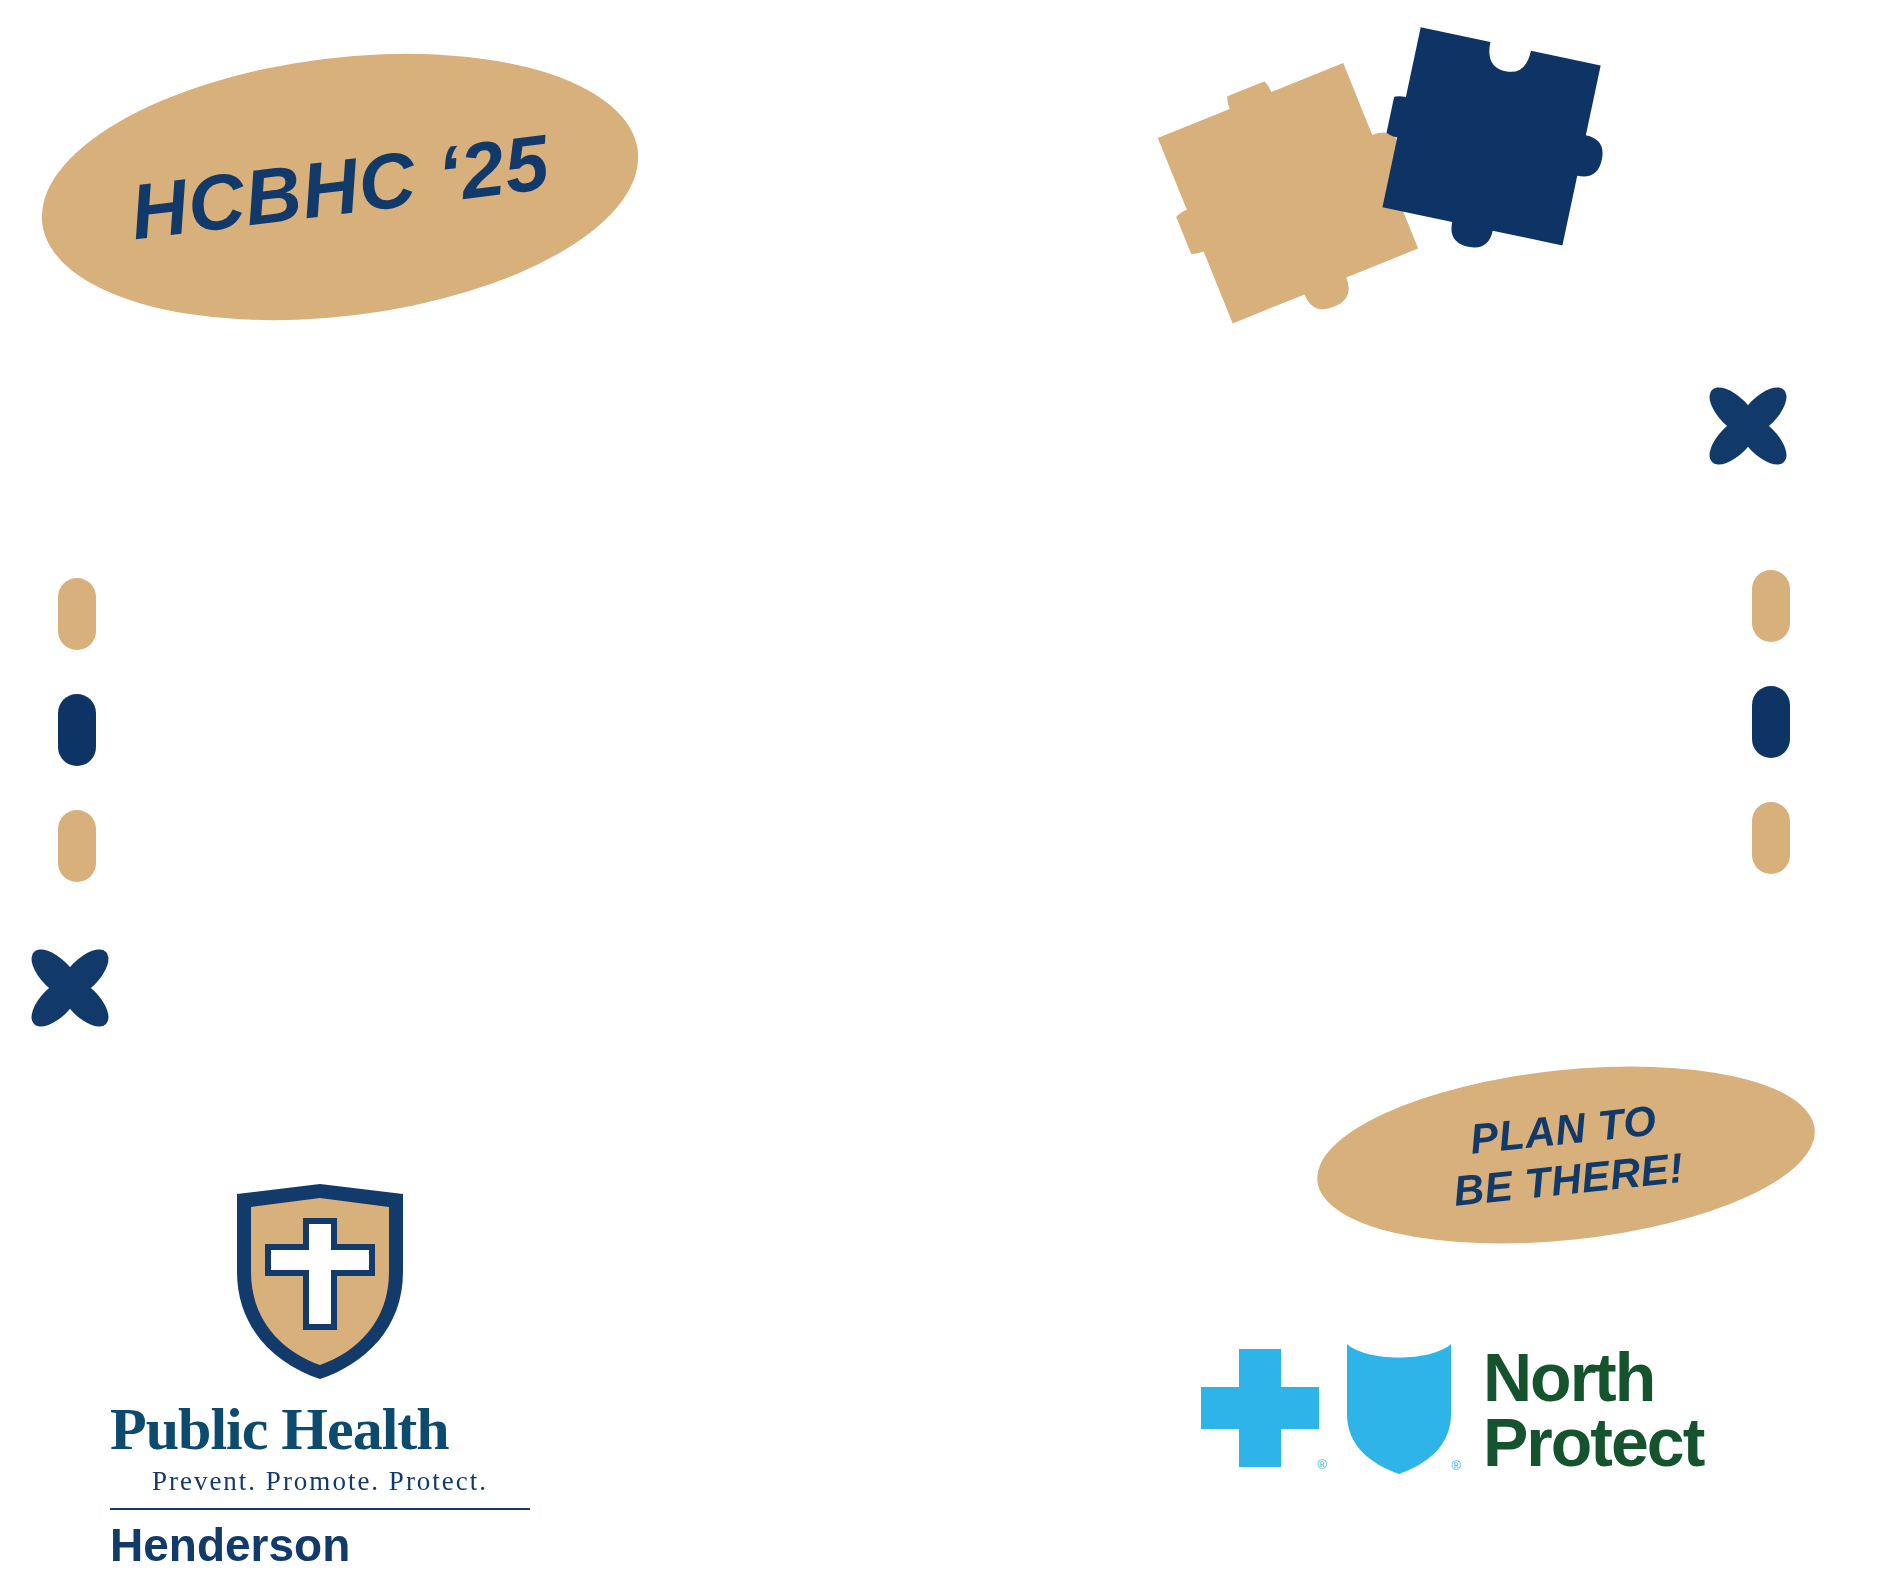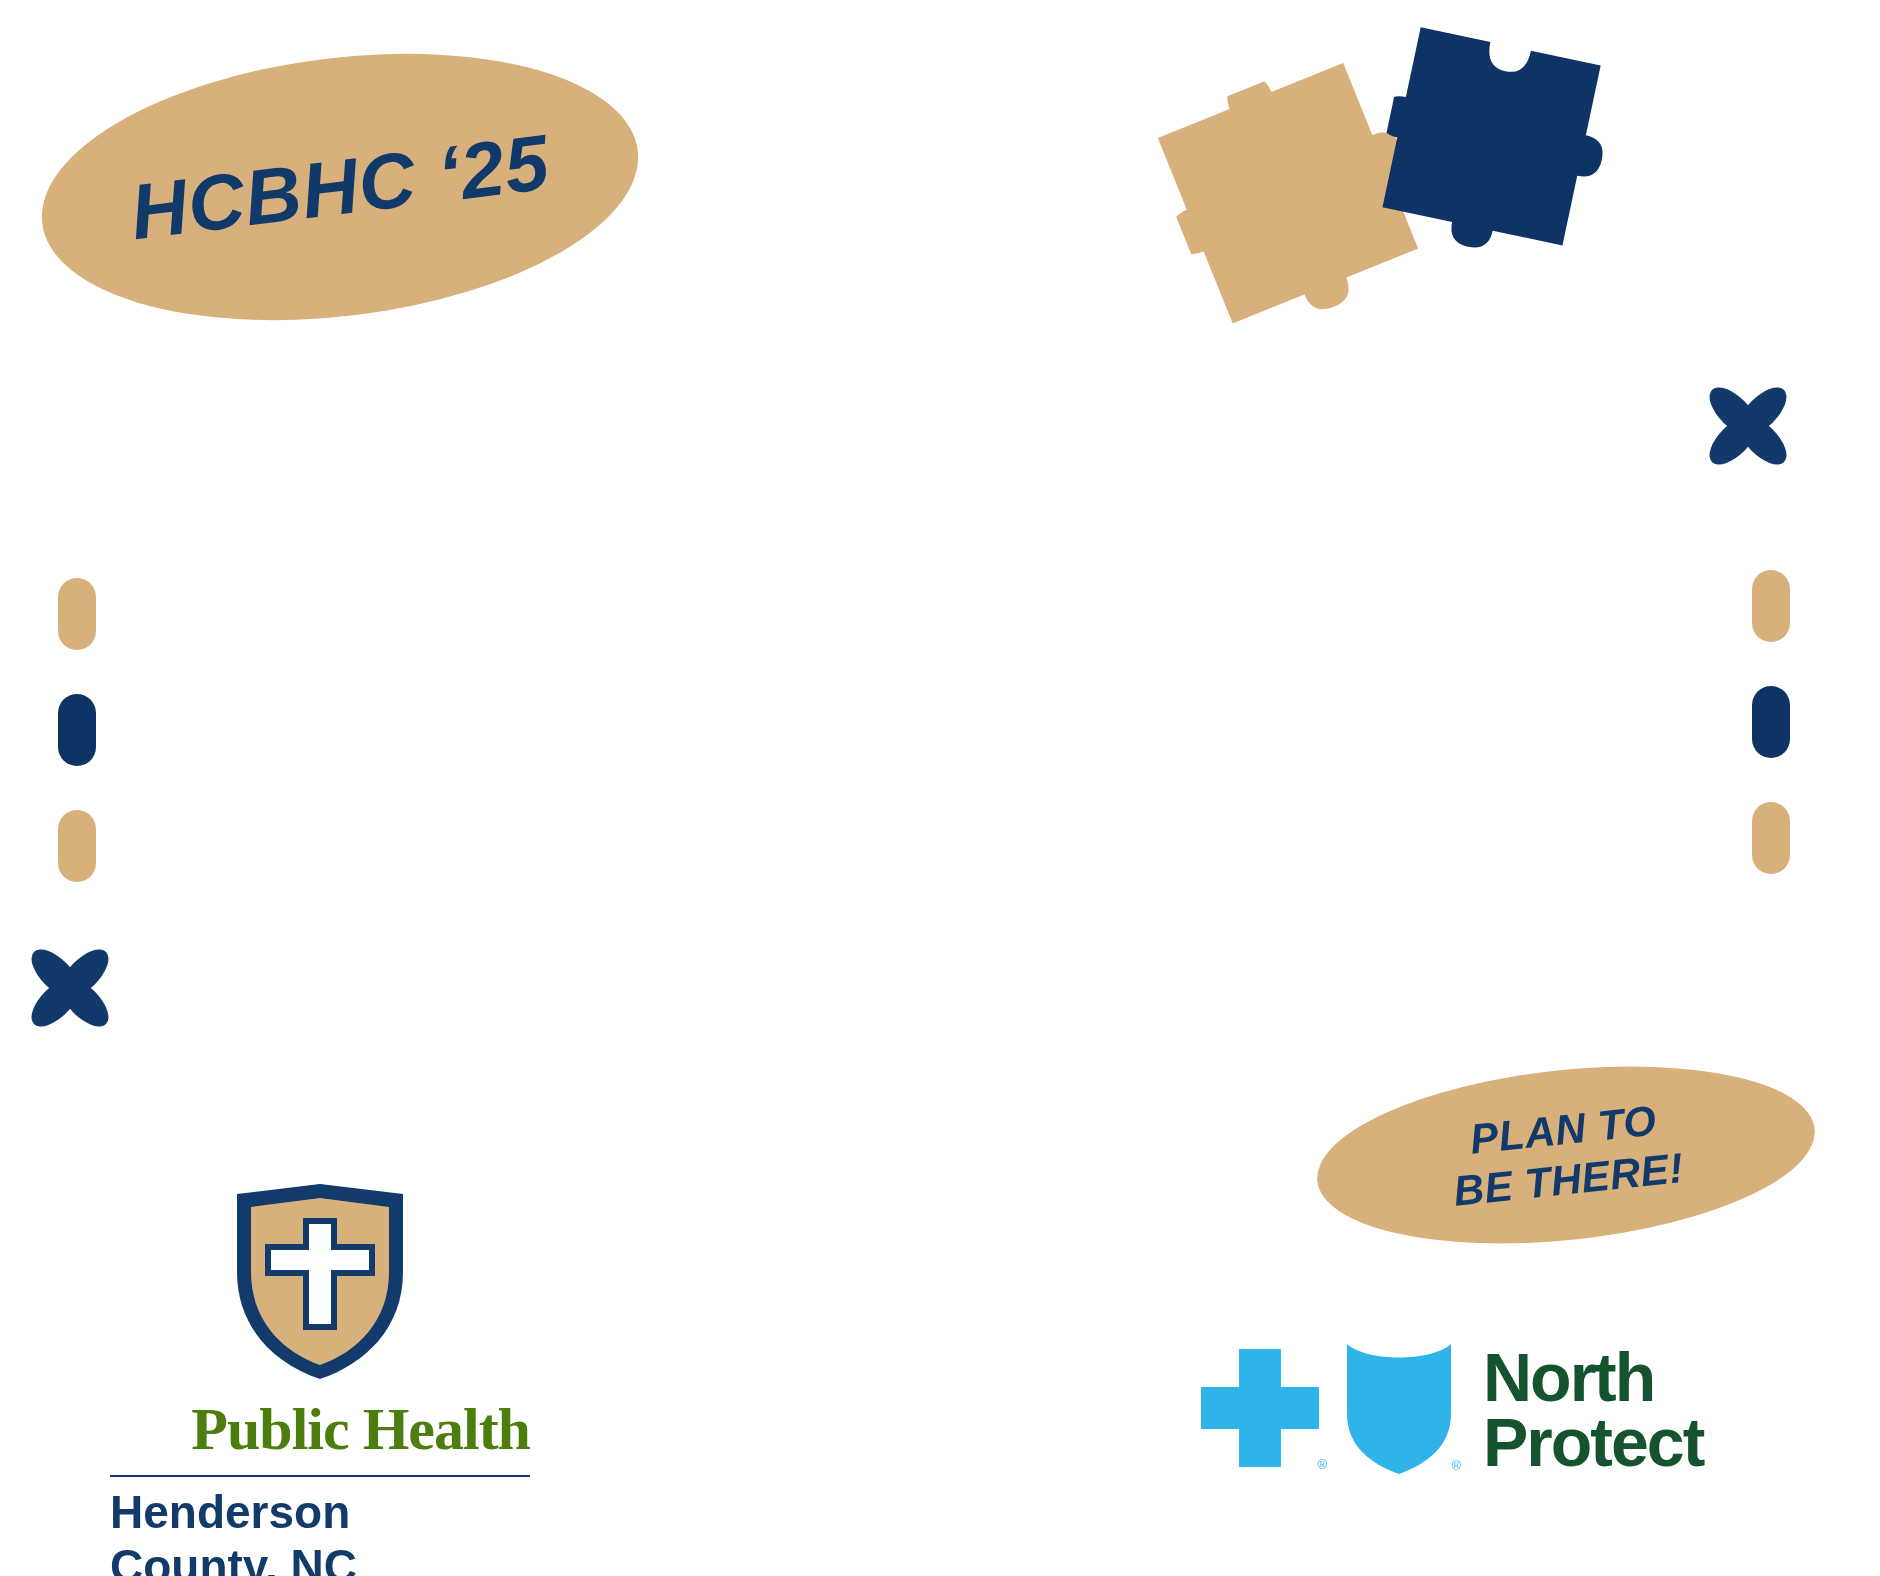--- a/index.html
+++ b/index.html
@@ -187,25 +187,25 @@
     position: absolute;
     left: 110px;
     top: 1180px;
     width: 420px;
   }
   .ph-shield-wrap {
     display: flex;
     justify-content: center;
   }
   .ph-name {
-    text-align: right;
+    text-align: left;
     font-family: "Liberation Serif", serif;
     font-weight: bold;
     font-size: 60px;
-    color: #4d7c0f;
+    color: #0c4a6e;
     letter-spacing: -1px;
     margin-top: 10px;
   }
   .ph-tag {
     text-align: center;
     font-family: "Liberation Serif", serif;
     font-size: 27px;
     color: #123a6b;
     letter-spacing: 2px;
     margin-top: 2px;
@@ -306,20 +306,21 @@
   <div class="ph-logo">
     <div class="ph-shield-wrap">
       <svg width="190" height="205" viewBox="0 0 190 205" aria-hidden="true">
         <path d="M12,14 L95,4 L178,14 L178,92 C178,148 140,184 95,199 C50,184 12,148 12,92 Z" fill="#123a6b"></path>
         <path d="M26,27 L95,18 L164,27 L164,92 C164,141 132,172 95,185 C58,172 26,141 26,92 Z" fill="#d8b07b"></path>
         <path d="M78,38 L112,38 L112,64 L150,64 L150,96 L112,96 L112,150 L78,150 L78,96 L40,96 L40,64 L78,64 Z" fill="#123a6b"></path>
         <path d="M84,44 L106,44 L106,70 L144,70 L144,90 L106,90 L106,144 L84,144 L84,90 L46,90 L46,70 L84,70 Z" fill="#ffffff"></path>
       </svg>
     </div>
     <div class="ph-name">Public Health</div>
+    <div class="ph-tag">Prevent. Promote. Protect.</div>
     <div class="ph-rule"></div>
     <div class="ph-county">Henderson County, NC</div>
   </div>
 
   <div class="bcbs-logo">
     <div class="bcbs-mark">
       <svg width="130" height="130" viewBox="0 0 130 130" aria-hidden="true">
         <path d="M44,6 L86,6 L86,44 L124,44 L124,86 L86,86 L86,124 L44,124 L44,86 L6,86 L6,44 L44,44 Z" fill="#2fb4e9"></path>
       </svg>
       <span class="bcbs-reg" style="right:-2px; bottom:6px;">®</span>

